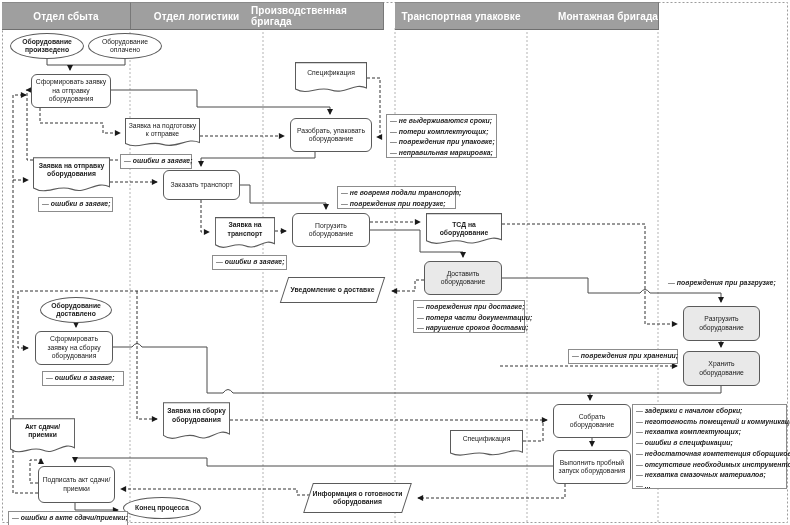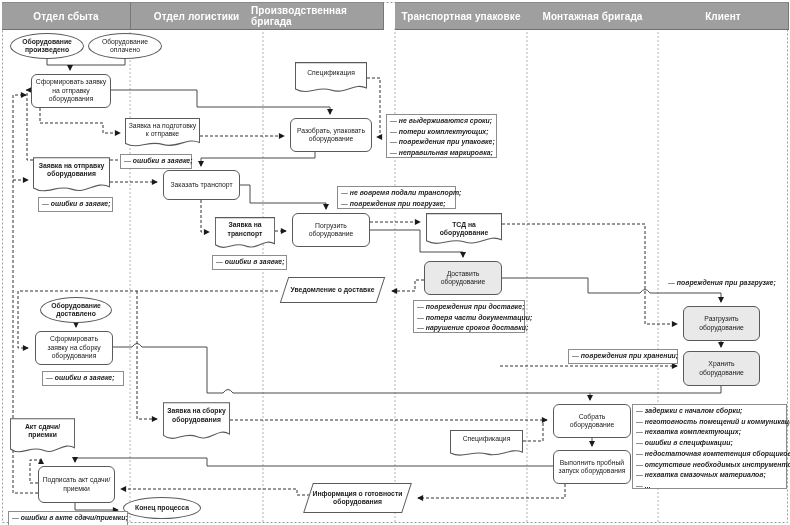--- a/index.html
+++ b/index.html
@@ -97,25 +97,22 @@
     </div>
   <div class="lane-h" style="left:2px;width:128px;">
       <span>Отдел сбыта</span>
     </div>
   <div class="lane-h" style="left:251px;width:132px;">
       <span>Производственная бригада</span>
     </div>
   <div class="lane-h" style="left:395px;width:132px;">
       <span>Транспортная упаковке</span>
     </div>
-  <div class="lane-h" style="left:527px;width:131px;">
+  <div class="lane-h" style="left:527px;width:131px;justify-content:flex-end;">
       <span>Монтажная бригада</span>
-    </div>
-  <div class="lane-h" style="left:658px;width:130px;">
-      <span>Клиент</span>
     </div>
 
   <div class="node ell bold" style="left:10px;top:33px;width:74px;height:26px;">Оборудование произведено</div>
   <div class="node ell" style="left:88px;top:33px;width:74px;height:26px;">Оборудование оплачено</div>
   <div class="node ell bold" style="left:40px;top:297px;width:72px;height:26px;">Оборудование доставлено</div>
   <div class="node ell bold" style="left:123px;top:497px;width:78px;height:22px;">Конец процесса</div>
 
   <div class="node proc" style="left:31px;top:74px;width:80px;height:34px;">Сформировать заявку на отправку оборудования</div>
   <div class="node proc" style="left:290px;top:118px;width:82px;height:34px;">Разобрать, упаковать оборудование</div>
   <div class="node proc" style="left:163px;top:170px;width:77px;height:30px;">Заказать транспорт</div>

